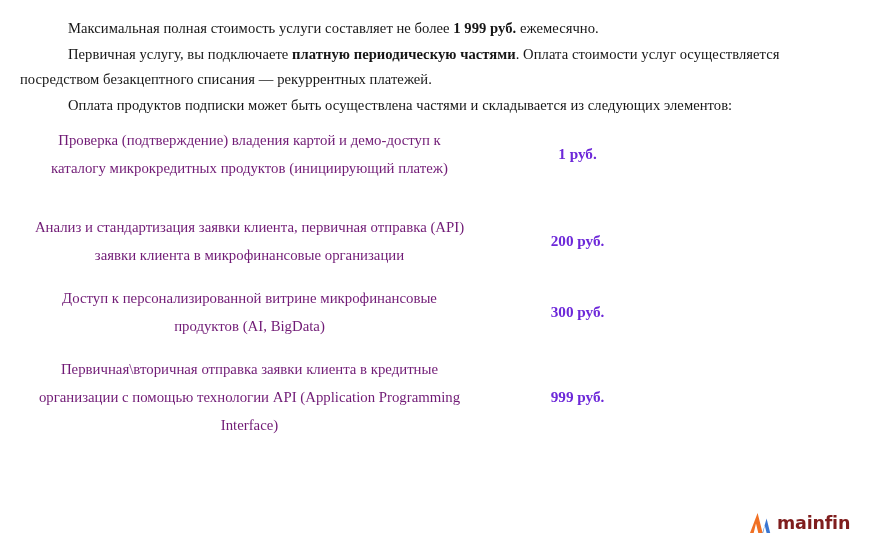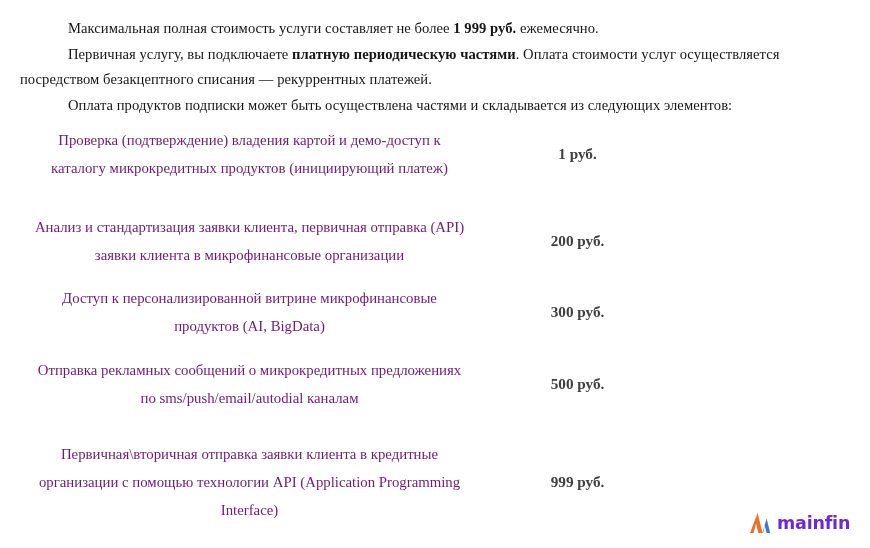--- a/index.html
+++ b/index.html
@@ -65,21 +65,21 @@
     color: #701a75;
     padding-left: 14px !important;
     box-sizing: border-box;
   }
   .cell-price {
     width: 385px;
     text-align: center;
     font-size: 15.2px;
     font-weight: bold;
     line-height: 28px;
-    color: #404040;
+    color: #6d28d9;
     padding-right: 160px !important;
     box-sizing: border-box;
     white-space: nowrap;
   }
 
   .row-1 .cell-desc, .row-1 .cell-price { height: 88px; }
   .row-2 .cell-desc, .row-2 .cell-price { height: 85px; }
   .row-3 .cell-desc, .row-3 .cell-price { height: 58px; }
   .row-4 .cell-desc, .row-4 .cell-price { height: 85px; }
   .row-5 .cell-desc, .row-5 .cell-price { height: 112px; }
@@ -96,21 +96,21 @@
   .logo-mark {
     display: block;
     width: 23px;
     height: 20px;
   }
   .logo-word {
     font-family: "DejaVu Sans", "Liberation Sans", sans-serif;
     font-size: 17.5px;
     font-weight: bold;
     letter-spacing: -0.2px;
-    color: #6d28d9;
+    color: #7f1d1d;
     line-height: 20px;
   }
 </style>
 </head>
 <body>
 
 <div class="page">
 
   <div class="intro">
 
@@ -128,24 +128,20 @@
         <td class="cell-price">1 руб.</td>
       </tr>
       <tr class="row-2">
         <td class="cell-desc">Анализ и стандартизация заявки клиента, первичная отправка (API) заявки клиента в микрофинансовые организации</td>
         <td class="cell-price">200 руб.</td>
       </tr>
       <tr class="row-3">
         <td class="cell-desc">Доступ к персонализированной витрине микрофинансовые продуктов (AI, BigData)</td>
         <td class="cell-price">300 руб.</td>
       </tr>
-      <tr class="row-4">
-        <td class="cell-desc">Отправка рекламных сообщений о микрокредитных предложениях по sms/push/email/autodial каналам</td>
-        <td class="cell-price">500 руб.</td>
-      </tr>
       <tr class="row-5">
         <td class="cell-desc">Первичная\вторичная отправка заявки клиента в кредитные организации с помощью технологии API (Application Programming Interface)</td>
         <td class="cell-price">999 руб.</td>
       </tr>
     </tbody>
   </table>
 
   <div class="logo">
     <span class="logo-mark-wrap">
       <svg class="logo-mark" viewBox="0 0 23 20" xmlns="http://www.w3.org/2000/svg" aria-hidden="true">

